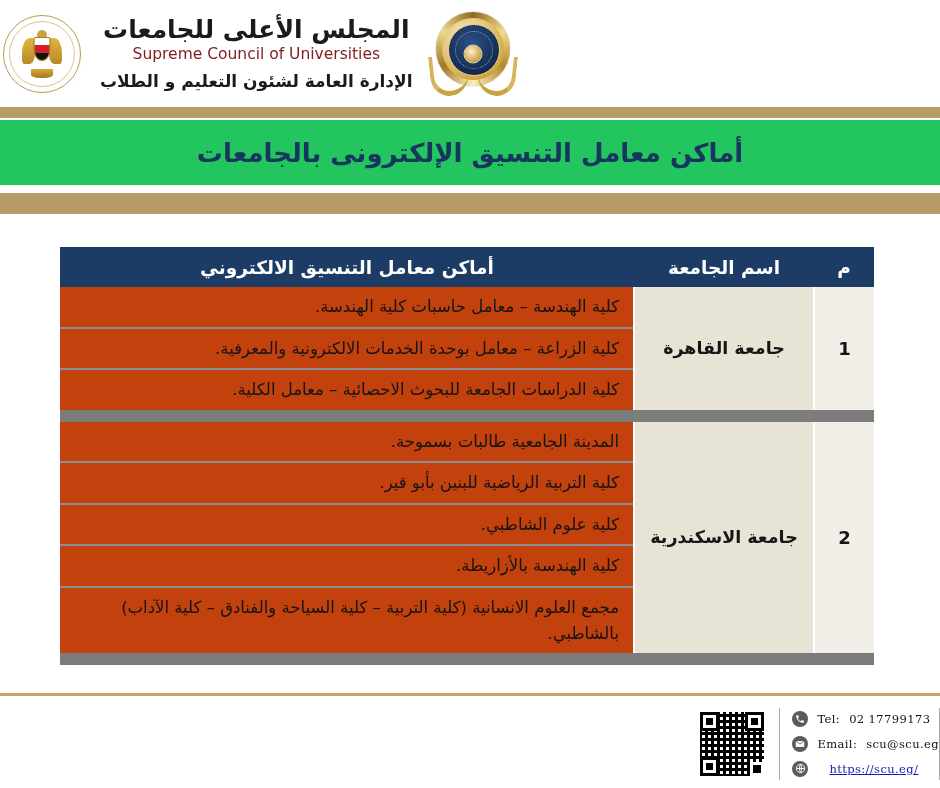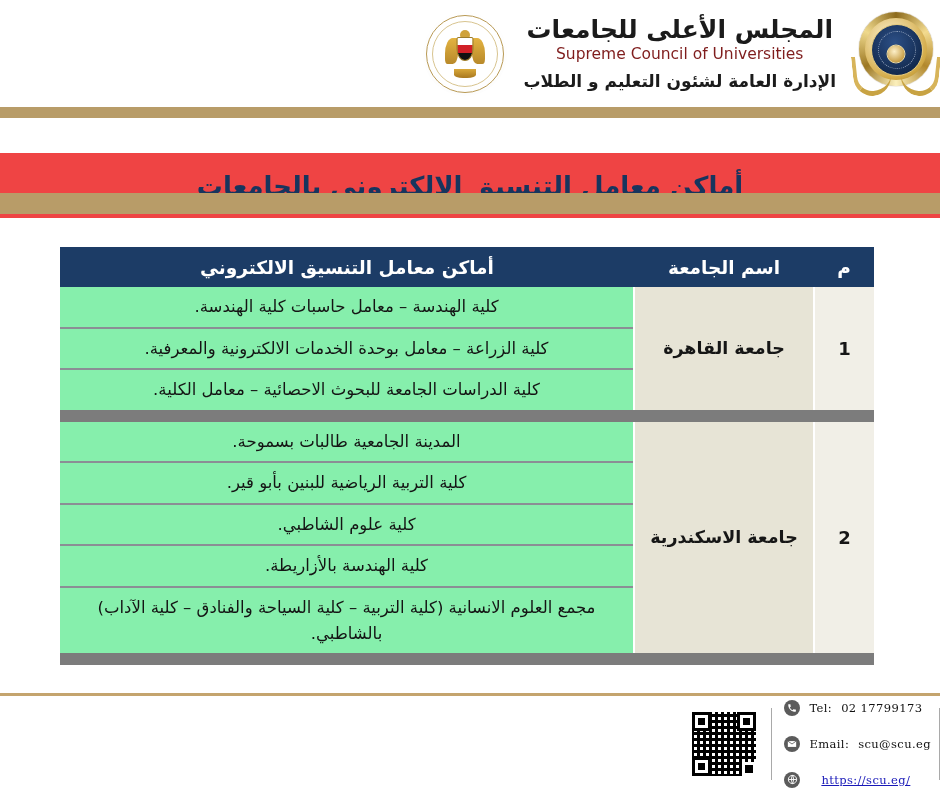--- a/index.html
+++ b/index.html
@@ -13,21 +13,21 @@
     position: relative;
     width: 940px; height: 788px;
     background: #ffffff;
   }
 
   
   .header {
     position: absolute; top: 0; left: 0;
     width: 940px; height: 107px;
     background: #ffffff;
-    display: flex; align-items: center; justify-content: flex-start;
+    display: flex; align-items: center; justify-content: flex-end;
   }
   .header-inner {
     display: flex; flex-direction: row-reverse;
     align-items: center; justify-content: center;
     gap: 16px;
   }
   .header-titles {
     display: flex; flex-direction: column;
     align-items: center; justify-content: center;
     line-height: 1.15;
@@ -132,22 +132,22 @@
   .emblem-seal .wreath-l { left: 1px; border-left: 4px solid #d7b45a; transform: rotate(-6deg);}
   .emblem-seal .wreath-r { right: 1px; border-right: 4px solid #d7b45a; transform: rotate(6deg);}
 
   
   .band-gold-top {
     position: absolute; top: 107px; left: 0;
     width: 940px; height: 11px; background: #b89c68;
   }
   .title-bar {
     position: absolute; top: 120px; left: 0;
-    width: 940px; height: 65px; background: #ef4444;
-    display: flex; align-items: center; justify-content: center; margin-top: 33px;
+    width: 940px; height: 65px; background: #22c55e;
+    display: flex; align-items: center; justify-content: center;
   }
   .title-bar .title-text {
     font-size: 26px; font-weight: bold; color: #17355e;
     white-space: nowrap;
   }
   .band-gold-bottom {
     position: absolute; top: 193px; left: 0;
     width: 940px; height: 21px; background: #b89c68;
   }
 
@@ -176,22 +176,22 @@
     vertical-align: middle;
     border-left: 2px solid #ffffff;
   }
   td.cell-univ {
     width: 178px; background: #e7e4d6; color: #161616;
     font-size: 17.5px; font-weight: bold; text-align: center;
     vertical-align: middle;
     border-left: 2px solid #ffffff;
   }
   td.cell-lab {
-    background: #86efac; color: #141414;
-    font-size: 16.5px; text-align: center;
+    background: #c2410c; color: #141414;
+    font-size: 16.5px; 
     vertical-align: middle;
     padding: 7px 14px; line-height: 1.55;
     border-top: 2px solid #8b8e95;
   }
   td.cell-lab.first { border-top: none; }
 
   tr.sep-row td {
     padding: 0; height: 12px;
     background: #7c7c7c; border: none;
   }
@@ -238,24 +238,24 @@
   }
   .qr .fp.tl { left: 1px; top: 1px; }
   .qr .fp.tr { right: 1px; top: 1px; }
   .qr .fp.bl { left: 1px; bottom: 1px; }
   .qr .quiet-b { position:absolute; right: 1px; bottom: 1px; width: 14px; height: 14px; background:#fff;}
   .qr .quiet-b::after{content:""; position:absolute; inset:3px; background:#000;}
 
   .contact {
     border-left: 1px solid #a9a9a9;
     border-right: 1px solid #a9a9a9;
-    padding: 6px 8px 6px 12px;
+    padding: 6px 0 6px 12px;
     height: 60px;
     display: flex; flex-direction: column; justify-content: center;
-    gap: 20px;
+    gap: 9px;
     direction: ltr;
   }
   .contact-row {
     display: flex; align-items: center; gap: 9px;
     font-family: "DejaVu Serif", "Liberation Serif", serif;
     font-size: 11.5px; color: #111111; letter-spacing: .4px;
   }
   .cicon {
     width: 16px; height: 16px; border-radius: 50%;
     background: #5b5b5b; color: #ffffff;

